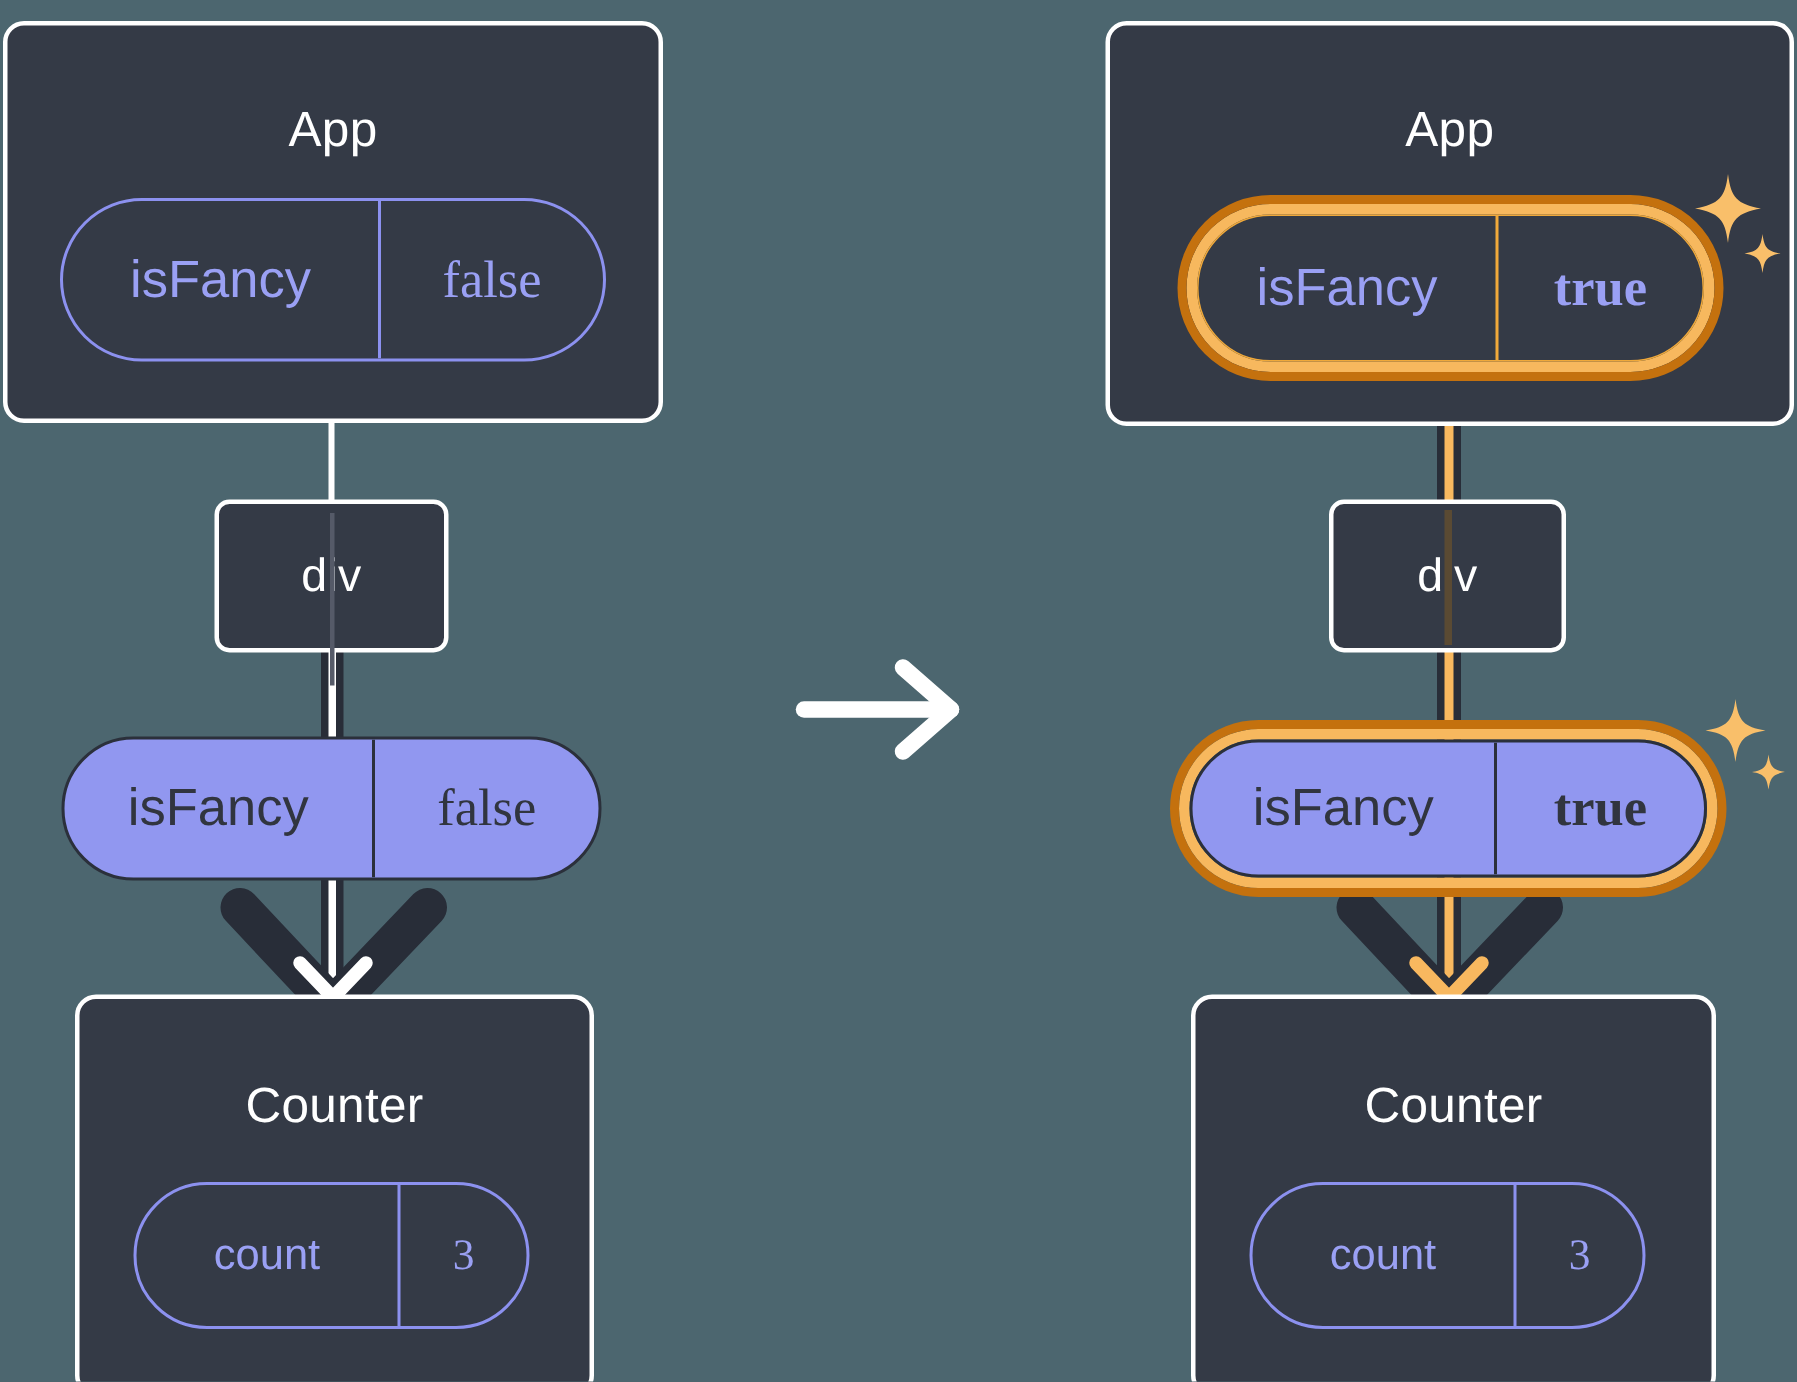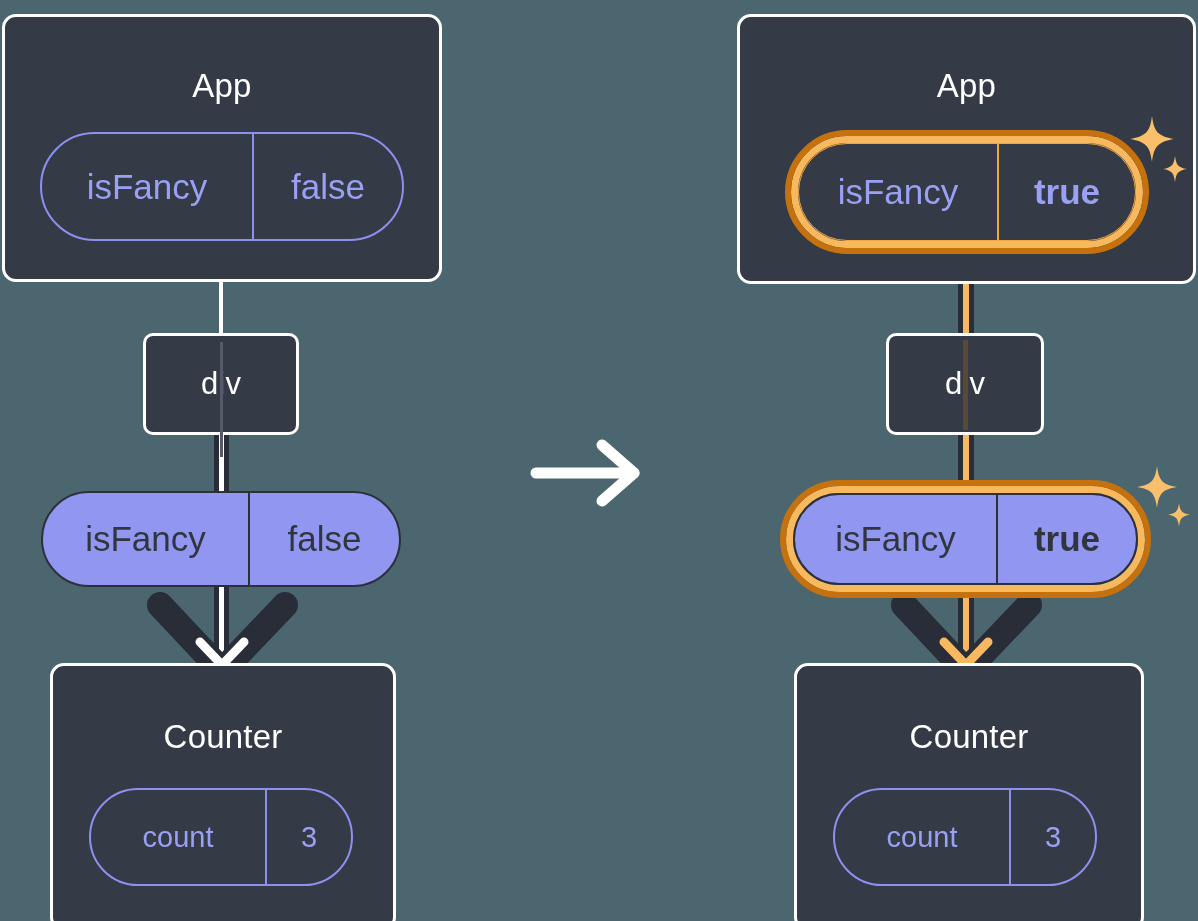--- a/index.html
+++ b/index.html
@@ -52,21 +52,21 @@
     background:#9197f0;
   }
   .pill .seg{
     display:flex;align-items:center;justify-content:center;
     font-size:35px;
     white-space:nowrap;
   }
   .pill.outline .seg{color:#9aa0f4;}
   .pill.filled .seg{color:#31353f;}
   .pill .seg.name{flex:0 0 auto;}
-  .pill .seg.value{flex:1 1 auto;}
+  .pill .seg.value{flex:1 1 auto;font-family:Liberation Serif, serif;}
   .pill .divider{width:2px;background:#8c91ef;flex:0 0 auto;}
   .pill.filled .divider{background:#2b303b;}
   .pill .seg.bold{font-weight:bold;}
   .pill.hl-outline{border-color:#f0a93a;}
   .pill.hl-outline .divider{background:#f0a93a;}
 
   
   .ring{
     position:absolute;
     box-sizing:border-box;

